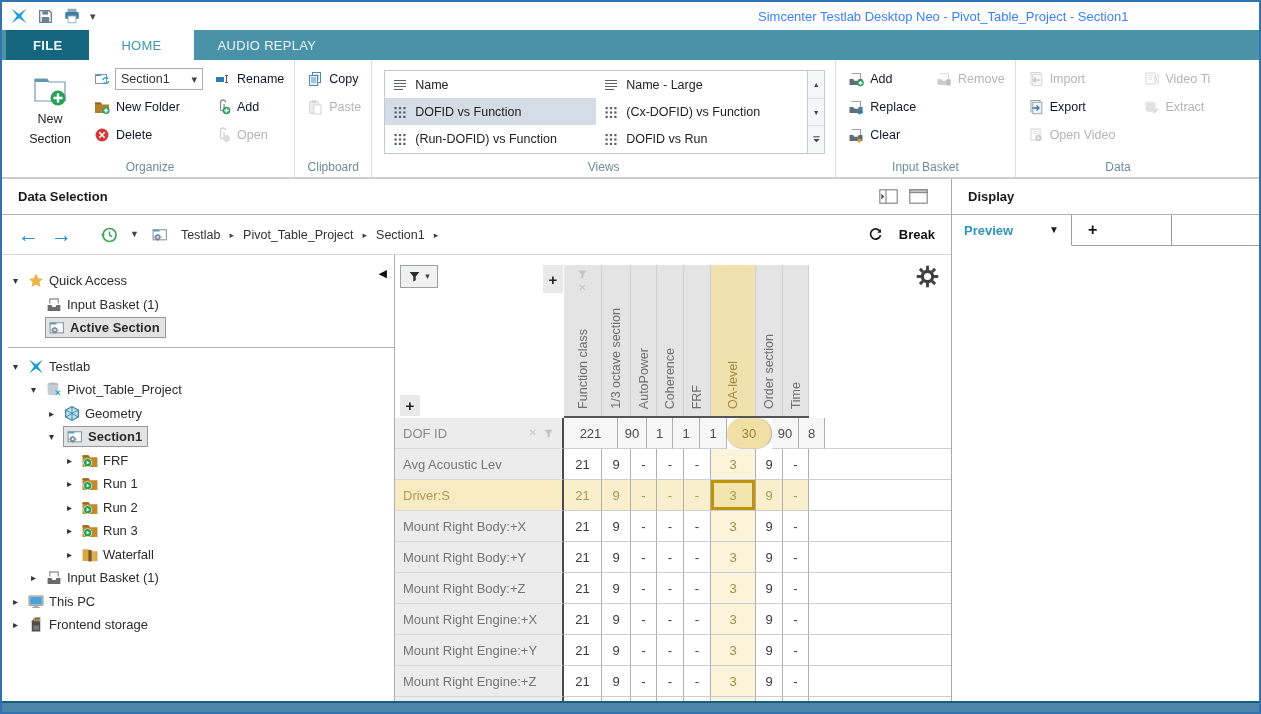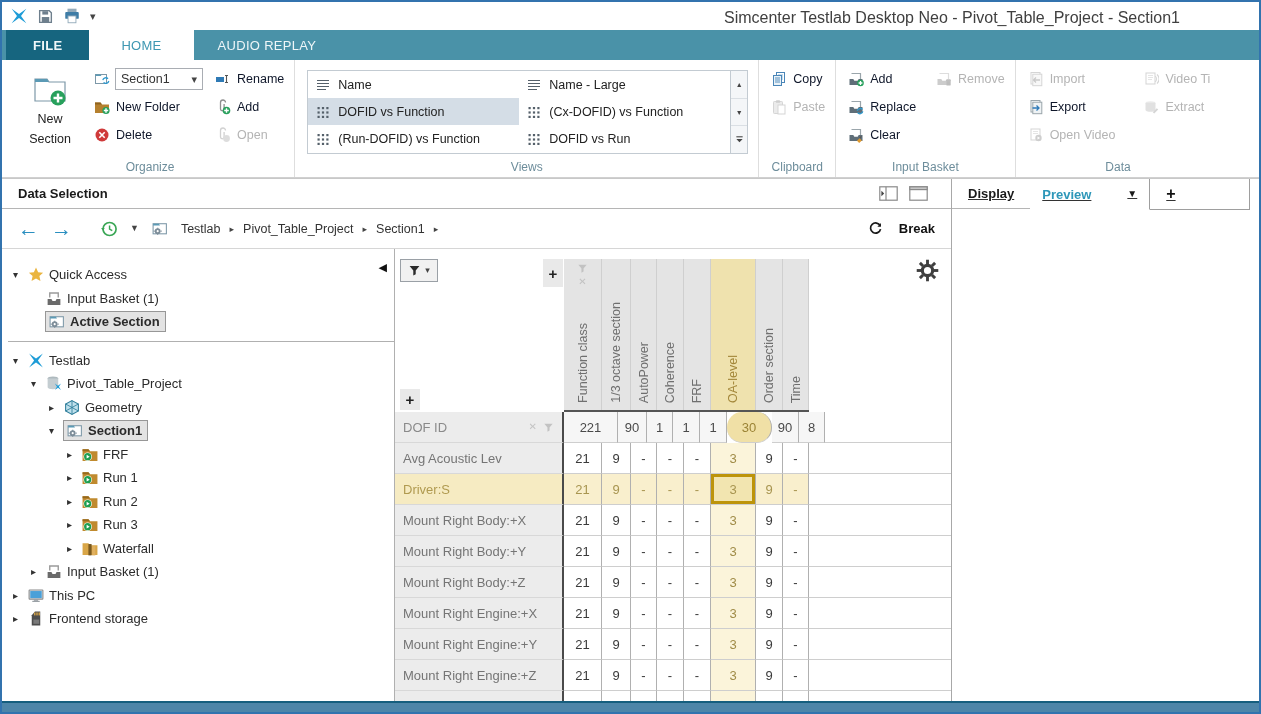--- a/index.html
+++ b/index.html
@@ -6,21 +6,21 @@
   html,body { margin:0; padding:0; background:#e8e8e8; }
   body { font-family:"Liberation Sans", sans-serif; font-size:12px; color:#333; }
   .window { width:1261px; height:714px; background:#fff; border:2px solid #3273ae; display:flex; flex-direction:column; overflow:hidden; position:relative; }
 
   
   .titlebar { height:28px; display:flex; align-items:center; padding-left:8px; gap:9px; position:relative; background:#fff; flex:none; }
   .qat { display:flex; align-items:center; gap:9px; }
   .ic { display:inline-flex; width:16px; height:16px; align-items:center; justify-content:center; }
   .ic svg { width:100%; height:100%; }
   .tic { width:auto; height:auto; font-size:11px; color:#444; line-height:1; }
-  .win-title { position:absolute; left:722px; top:7px; font-size:16px; color:#404040; white-space:nowrap; }
+  .win-title { position:absolute; left:756px; top:7px; font-size:13px; color:#3b82f6; white-space:nowrap; }
 
   
   .tabbar { height:30px; background:#4a92a8; display:flex; align-items:stretch; flex:none; }
   .tab { display:flex; align-items:center; padding:0 24px; color:#eef6f8; font-size:13px; letter-spacing:.3px; }
   .tab.file { background:#16657f; font-weight:bold; margin-left:4px; padding:0 27px; }
   .tab.home { background:#fff; color:#3e97b2; padding:0 32px; }
 
   
   .ribbon { height:118px; background:#fff; border-bottom:1px solid #d0d0d0; display:flex; padding-left:4px; flex:none; }
   .rgroup { position:relative; padding:8px 10px 20px 12px; display:flex; gap:12px; border-right:1px solid #dedede; }
@@ -40,22 +40,22 @@
   .view-item { display:flex; align-items:center; gap:7px; padding:0 7px; font-size:12.5px; color:#222; white-space:nowrap; overflow:hidden; }
   .view-item.selected { background:#d4dde6; }
   .gal-strip { width:17px; height:84px; border:1px solid #c3cbd2; border-left:none; display:flex; flex-direction:column; background:#f4f6f8; }
   .gal-btn { flex:1; display:flex; align-items:center; justify-content:center; font-size:7px; color:#444; border-bottom:1px solid #dadfe4; }
   .gal-btn:last-child { border-bottom:none; }
   .gal-btn .ic { width:9px; height:9px; }
 
   
   .panes { flex:1; display:flex; border-top:1px solid #c8c8c8; overflow:hidden; }
   .left-pane { width:950px; flex:none; display:flex; flex-direction:column; border-right:1px solid #a8a8a8; overflow:hidden; }
-  .right-pane { flex:1; display:flex; flex-direction:row; overflow:hidden;text-decoration:underline; }
-  .pane-header { height:30px; flex:none; display:flex; align-items:center; padding:0 16px; border-bottom:1px solid #b5b5b5; font-size:13px; font-weight:bold; color:#1a1a1a; }
+  .right-pane { flex:1; display:flex; flex-direction:column; overflow:hidden; }
+  .pane-header { height:36px; flex:none; display:flex; align-items:center; padding:0 16px; border-bottom:1px solid #b5b5b5; font-size:13px; font-weight:bold; color:#1a1a1a; }
   .ph-btns { margin-left:auto; display:flex; gap:4px; margin-right:4px; }
   .ph-btn { width:26px; height:18px; display:flex; align-items:center; justify-content:center; }
   .ph-btn .ic { width:19px; height:15px; }
 
   
   .navbar { height:40px; flex:none; display:flex; align-items:center; padding:0 16px; gap:12px; border-bottom:1px solid #d6d6d6; }
   .nav-arrow { font-size:21px; font-weight:bold; color:#2a8fc0; line-height:1; }
   .nav-sep { width:4px; }
   .crumb { display:flex; align-items:center; gap:9px; font-size:12.5px; color:#333; }
   .crumb .sep { font-size:9px; color:#444; }
@@ -235,20 +235,47 @@
                 <circle cx="11.5" cy="11.5" r="3.4" fill="#b5b5b5"></circle>
               </svg>
             </span>
           <span>Open</span>
         </div>
       </div>
       <div class="rgroup-label">Organize</div>
     </div>
 
     <div class="rgroup">
+      <div class="rcol">
+        <div class="rbtn">
+          <span class="ic">
+              <svg viewBox="0 0 16 16">
+                <rect x="5.5" y="1.5" width="8" height="10" fill="#fff" stroke="#4a86b8"></rect>
+                <path d="M7 4h5M7 6h5M7 8h5" stroke="#7fb3d8" stroke-width="0.9"></path>
+                <rect x="2.5" y="4.5" width="8" height="10" fill="#eaf2f8" stroke="#4a86b8"></rect>
+                <path d="M4 7h5M4 9h5M4 11h5" stroke="#4a86b8" stroke-width="0.9"></path>
+              </svg>
+            </span>
+          <span>Copy</span>
+        </div>
+        <div class="rbtn dis">
+          <span class="ic">
+              <svg viewBox="0 0 16 16">
+                <rect x="2.5" y="2.5" width="9" height="12" rx="0.8" fill="#cfd6da" stroke="#9aa5ab"></rect>
+                <rect x="5" y="1.2" width="4" height="2.6" rx="0.6" fill="#8a969c"></rect>
+                <rect x="7" y="6" width="7" height="9" fill="#fff" stroke="#9aa5ab"></rect>
+              </svg>
+            </span>
+          <span>Paste</span>
+        </div>
+      </div>
+      <div class="rgroup-label">Clipboard</div>
+    </div>
+
+    <div class="rgroup">
       <div class="views-wrap">
         <div class="gallery" id="views-gallery">
             <div class="view-item">
               <span class="ic">
                 <svg viewBox="0 0 16 16">
                   <path d="M2 3.5h12M2 6.5h12M2 9.5h12M2 12.5h9" stroke="#55606a" stroke-width="1.2"></path>
                 </svg>
               </span>
               <span>Name</span>
             </div>
@@ -344,47 +371,20 @@
               <span class="ic">
                 <svg viewBox="0 0 10 10">
                   <path d="M1.5 2h7" stroke="#444" stroke-width="1.2"></path>
                   <path d="M1.5 4.5L5 8l3.5-3.5z" fill="#444"></path>
                 </svg>
               </span>
             </div>
         </div>
       </div>
       <div class="rgroup-label">Views</div>
-    </div>
-
-    <div class="rgroup">
-      <div class="rcol">
-        <div class="rbtn">
-          <span class="ic">
-              <svg viewBox="0 0 16 16">
-                <rect x="5.5" y="1.5" width="8" height="10" fill="#fff" stroke="#4a86b8"></rect>
-                <path d="M7 4h5M7 6h5M7 8h5" stroke="#7fb3d8" stroke-width="0.9"></path>
-                <rect x="2.5" y="4.5" width="8" height="10" fill="#eaf2f8" stroke="#4a86b8"></rect>
-                <path d="M4 7h5M4 9h5M4 11h5" stroke="#4a86b8" stroke-width="0.9"></path>
-              </svg>
-            </span>
-          <span>Copy</span>
-        </div>
-        <div class="rbtn dis">
-          <span class="ic">
-              <svg viewBox="0 0 16 16">
-                <rect x="2.5" y="2.5" width="9" height="12" rx="0.8" fill="#cfd6da" stroke="#9aa5ab"></rect>
-                <rect x="5" y="1.2" width="4" height="2.6" rx="0.6" fill="#8a969c"></rect>
-                <rect x="7" y="6" width="7" height="9" fill="#fff" stroke="#9aa5ab"></rect>
-              </svg>
-            </span>
-          <span>Paste</span>
-        </div>
-      </div>
-      <div class="rgroup-label">Clipboard</div>
     </div>
 
     <div class="rgroup">
       <div class="rcol">
         <div class="rbtn">
           <span class="ic">
               <svg viewBox="0 0 16 16">
                 <path d="M3.5 2.5h9v5.5" fill="none" stroke="#9aa5ab" stroke-width="1.2"></path>
                 <path d="M1.5 8h3.8l1 1.8h3.4l1-1.8h3.8v6h-13z" fill="#5f6e78"></path>
                 <circle cx="12.5" cy="12" r="3.3" fill="#28a05c"></circle>

